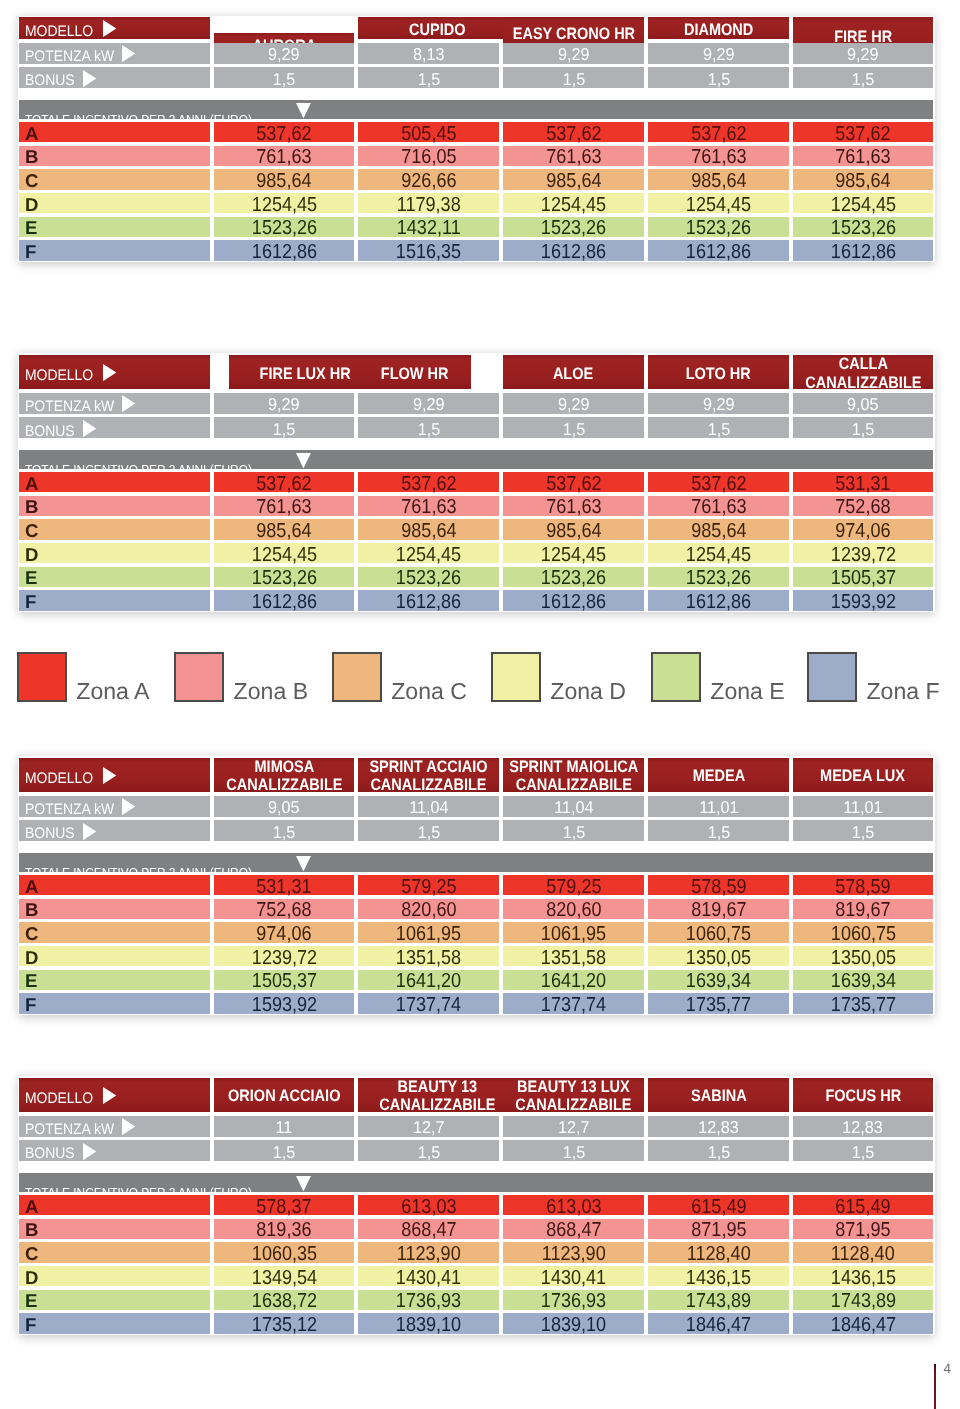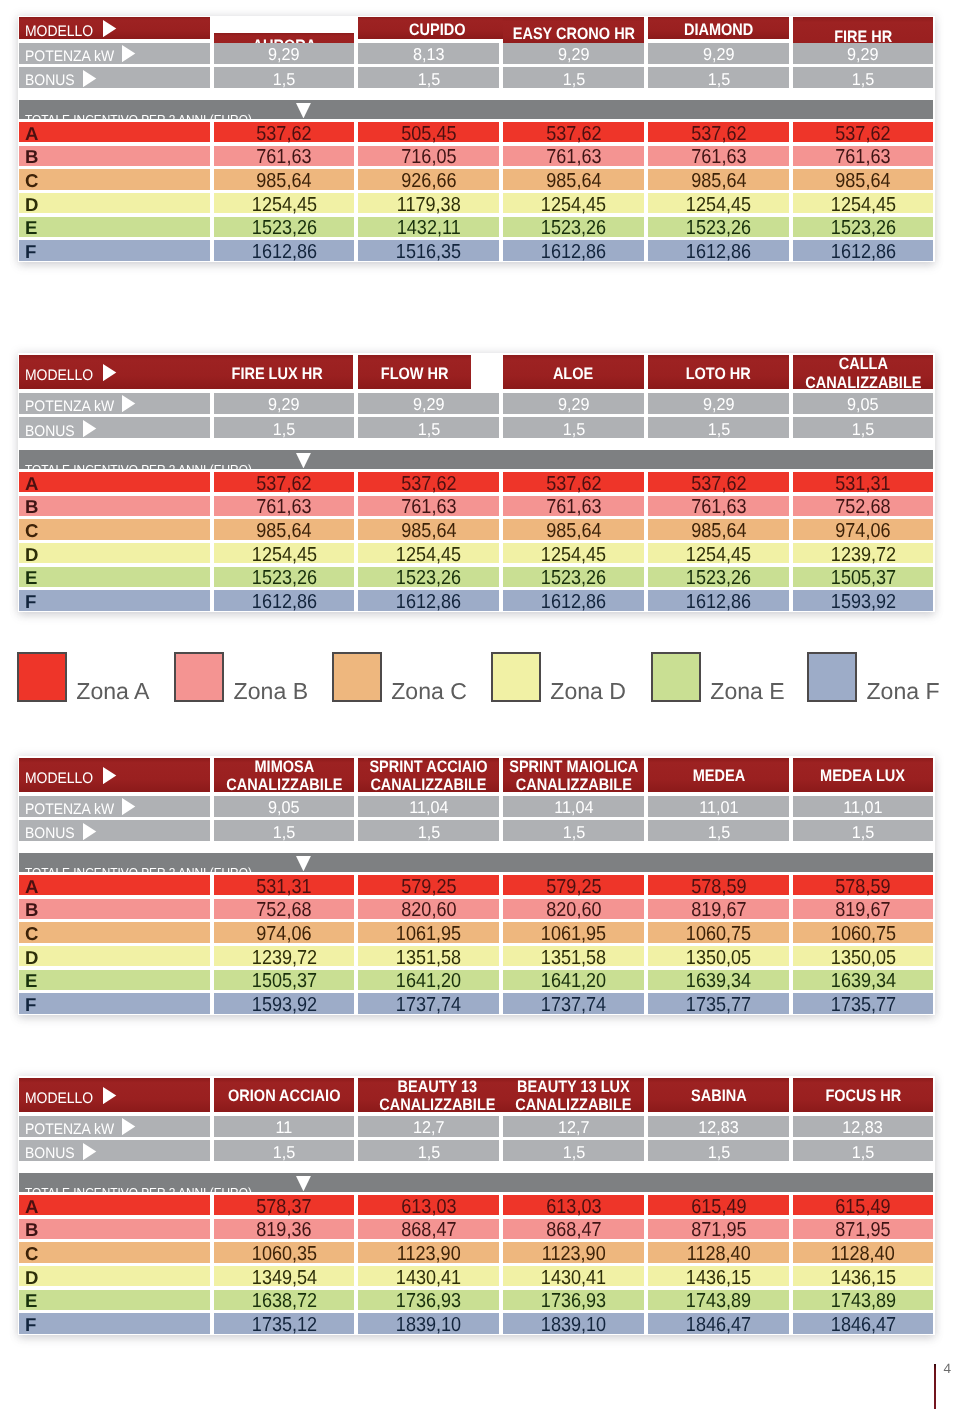--- a/index.html
+++ b/index.html
@@ -243,21 +243,21 @@
 <div class="tbl" style="top:354.6px">
 <div class="halo" style="top:-1.5px;height:259.3px"></div>
 <div class="cell redbg hdr-label" style="left:0;top:0.0px;width:191px;height:34.9px">
         <span class="lblwrap">
           <span class="lbl">MODELLO</span>
         </span>
         <svg class="tri-r tri-modello" width="14" height="17.2" viewBox="0 0 14 17.2">
           <path d="M0 0 L13.3 8.6 L0 17.2 Z" fill="#fff"></path>
         </svg>
       </div>
-<div class="cell redbg hdr-cell" style="left:182px;top:0.0px;width:152px;height:34.9px">
+<div class="cell redbg hdr-cell" style="left:210px;top:0.0px;width:152px;height:34.9px">
         <span class="mname">
           <span class="mline">FIRE LUX HR</span>
         </span>
       </div>
 <div class="cell redbg hdr-cell" style="left:339px;top:0.0px;width:113px;height:34.9px">
         <span class="mname">
           <span class="mline">FLOW HR</span>
         </span>
       </div>
 <div class="cell redbg hdr-cell" style="left:484px;top:0.0px;width:141px;height:34.9px">

